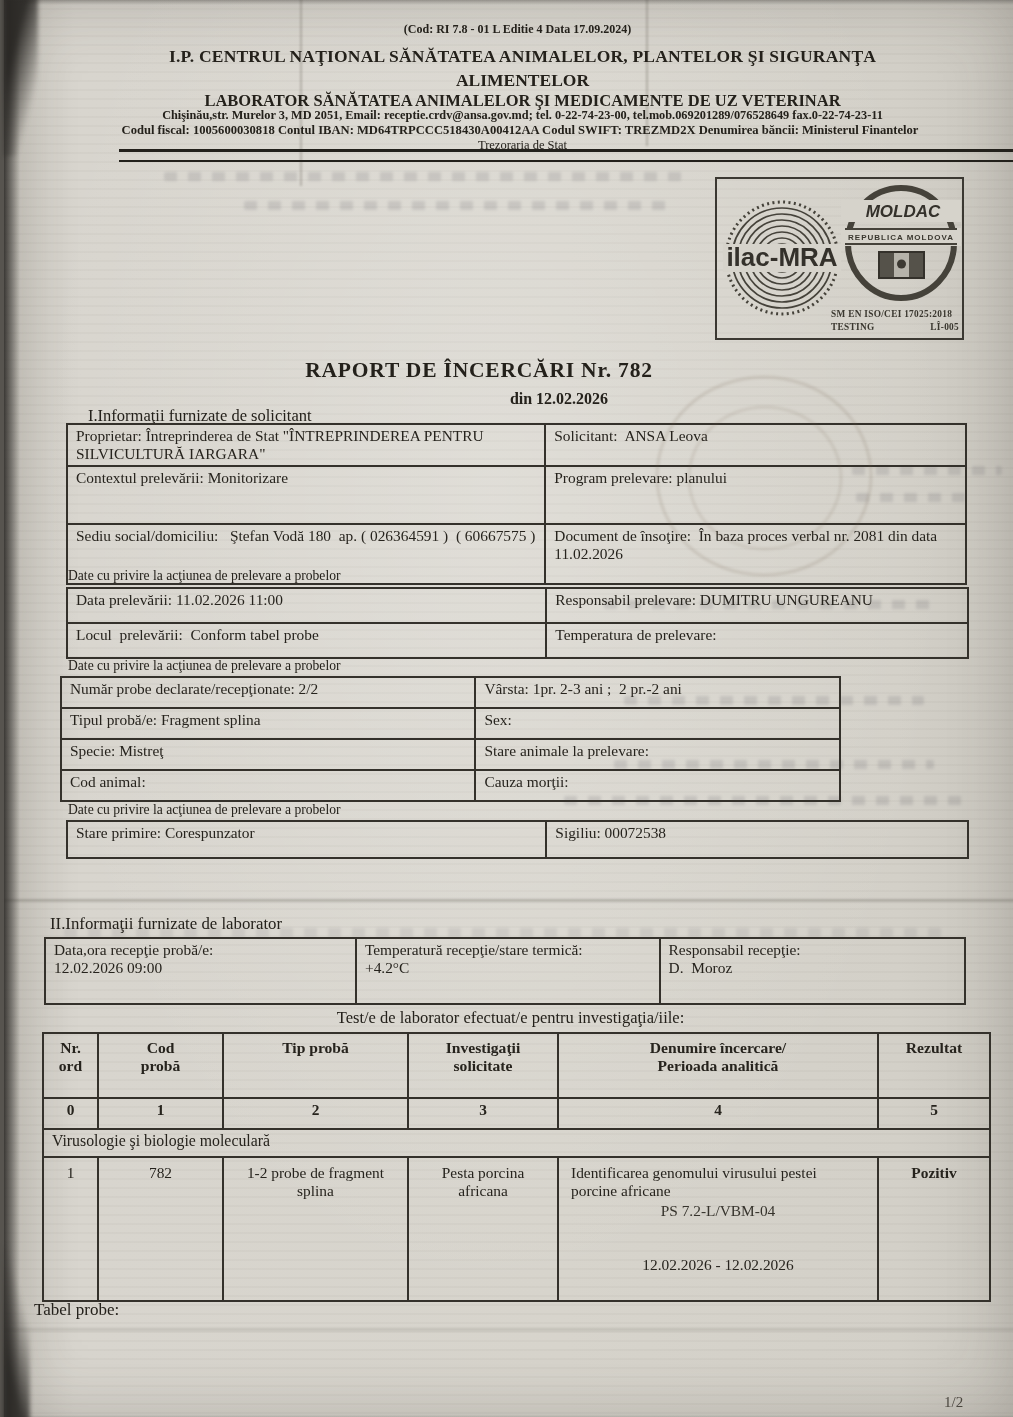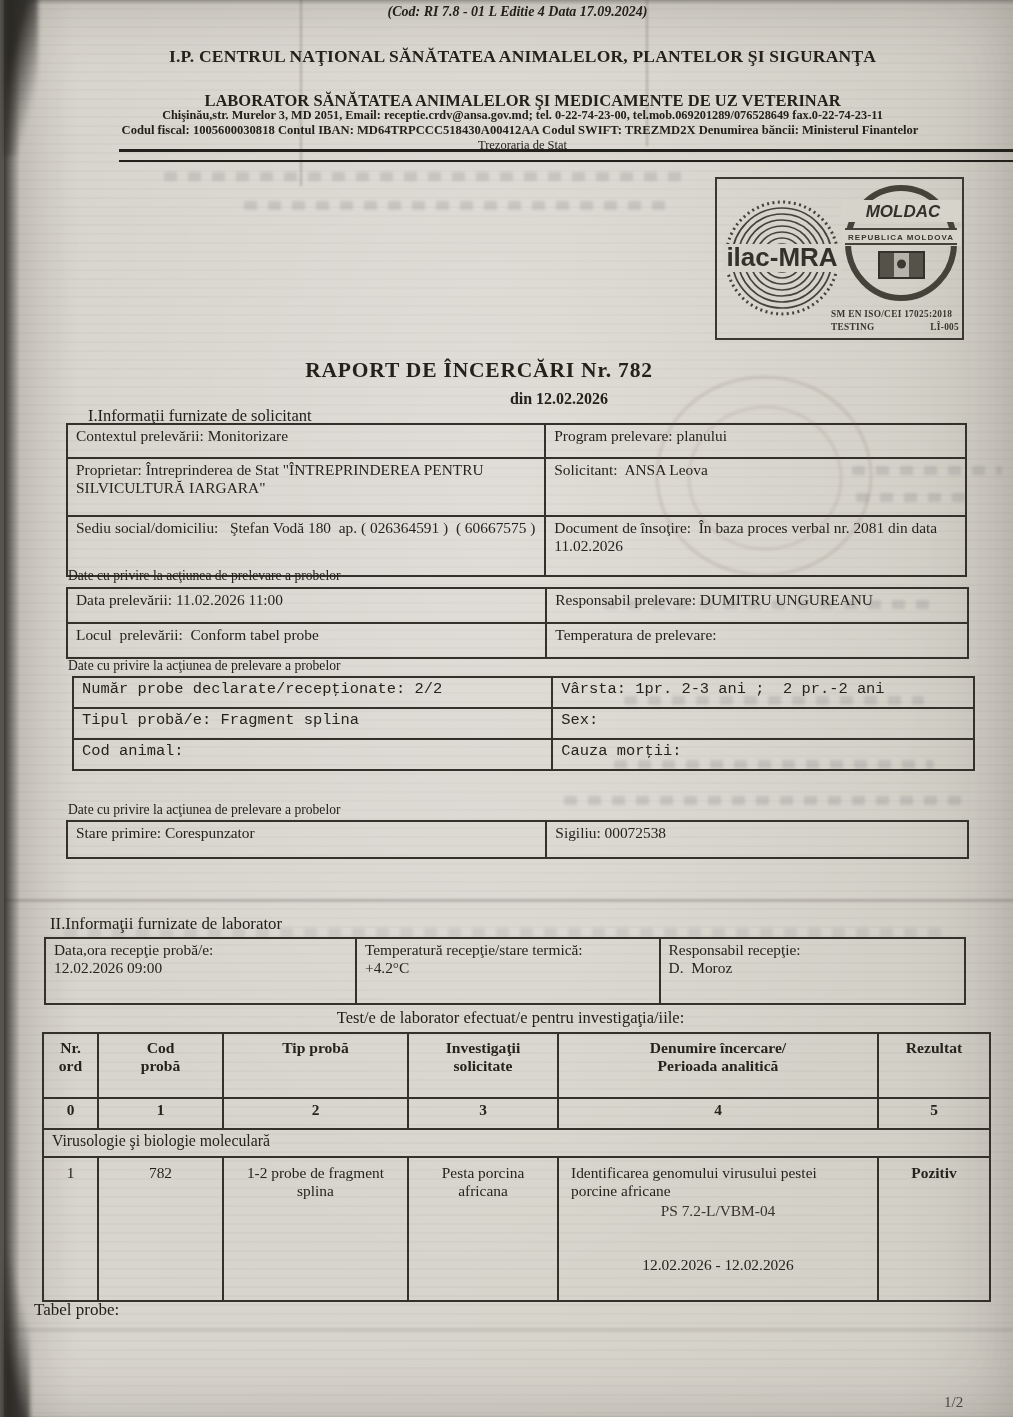--- a/index.html
+++ b/index.html
@@ -40,21 +40,21 @@
   .corner-bl{left:0;bottom:0;width:26px;height:180px;
     background:linear-gradient(75deg, rgba(40,38,35,0.9) 25%, rgba(40,38,35,0) 70%);filter:blur(2px);}
   .edge-top{left:0;top:0;right:0;height:9px;
     background:linear-gradient(180deg, rgba(44,42,39,0.55), rgba(44,42,39,0));}
   .edge-bottom{left:0;bottom:0;right:0;height:8px;
     background:linear-gradient(0deg, rgba(44,42,39,0.5), rgba(44,42,39,0));}
   
   .content{position:absolute;inset:0;color:#24211b;}
   .content .abs{position:absolute;}
   .ctr{text-align:center;}
-  .hdr-cod{top:8px;left:40px;right:30px;font-size:14px;font-weight:bold;font-style:italic;}
+  .hdr-cod{top:26px;left:40px;right:30px;font-size:12px;font-weight:bold;}
   .hdr-org1{top:50px;left:40px;right:20px;font-size:17.5px;font-weight:bold;letter-spacing:.2px;}
   .hdr-org2{top:74px;left:40px;right:20px;font-size:17.5px;font-weight:bold;}
   .hdr-lab{top:95px;left:40px;right:20px;font-size:16.5px;font-weight:bold;}
   .hdr-addr{top:112px;left:30px;right:10px;font-size:12.3px;font-weight:bold;}
   .hdr-fisc{top:127px;left:25px;right:10px;font-size:12.6px;font-weight:bold;}
   .hdr-trez{top:142px;left:40px;right:20px;font-size:12.5px;font-weight:normal;}
   .hdr-rule{top:153px;left:115px;right:-8px;height:8px;
     border-top:3px solid #23211c;border-bottom:2px solid #23211c;}
   
   .acc-box{top:181px;left:711px;width:249px;height:163px;
@@ -78,21 +78,21 @@
   table.t{position:absolute;border-collapse:collapse;table-layout:fixed;
     font-size:15.4px;color:#26231d;}
   table.t td{border:2px solid #34312b;padding:2px 8px;vertical-align:top;}
   table.t td span, table.t td div{white-space:pre-wrap;}
   .t1{left:62px;top:427px;width:901px;}
   .t1 tr:nth-child(1) td{height:28px;}
   .t1 tr:nth-child(2) td{height:52px;}
   .t1 tr:nth-child(3) td{height:54px;}
   .t2{left:62px;top:591px;width:903px;}
   .t2 td{height:29px;}
-  .t3{left:68px;top:680px;width:903px;font-family:Liberation Mono, monospace;}
+  .t3{left:56px;top:680px;width:781px;}
   .t3 td{height:25px;}
   .t4{left:62px;top:824px;width:903px;padding-left:35px;}
   .t4 td{height:31px;}
   .t5{left:40px;top:941px;width:922px;}
   .t5 td{height:60px;}
   
   .tr-res{left:38px;top:1036px;width:947px;border-radius:32px;}
   .tr-res td{text-align:center;}
   .tr-res .hrow td{font-weight:bold;font-size:15.6px;padding-top:5px;height:56px;}
   .tr-res .nrow td{font-weight:bold;height:25px;}
@@ -119,20 +119,21 @@
   <div class="art bleed" style="left:610px;top:764px;width:320px;"></div>
   <div class="art bleed" style="left:560px;top:800px;width:400px;"></div>
   <div class="art crease" style="top:903px;"></div>
   <div class="art crease" style="top:1332px;opacity:.6;"></div>
   <div class="art bleed" style="left:60px;top:932px;width:880px;opacity:.22;"></div>
 
   <div class="content">
 
     <div class="abs hdr-cod ctr">(Cod: RI 7.8 - 01 L Editie 4 Data 17.09.2024)</div>
     <div class="abs hdr-org1 ctr">I.P. CENTRUL  NAŢIONAL SĂNĂTATEA ANIMALELOR, PLANTELOR ŞI  SIGURANŢA</div>
+    <div class="abs hdr-org2 ctr">ALIMENTELOR</div>
     <div class="abs hdr-lab ctr">LABORATOR SĂNĂTATEA ANIMALELOR ŞI MEDICAMENTE DE UZ VETERINAR</div>
     <div class="abs hdr-addr ctr">Chişinău,str. Murelor 3, MD 2051, Email: receptie.crdv@ansa.gov.md; tel. 0-22-74-23-00, tel.mob.069201289/076528649 fax.0-22-74-23-11</div>
     <div class="abs hdr-fisc ctr">Codul fiscal: 1005600030818 Contul IBAN: MD64TRPCCC518430A00412AA Codul SWIFT: TREZMD2X Denumirea băncii: Ministerul Finantelor</div>
     <div class="abs hdr-trez ctr">Trezoraria de Stat</div>
     <div class="abs hdr-rule"></div>
 
     <div class="abs acc-box">
       <div class="acc-left">
         <svg width="118" height="148" viewBox="0 0 118 148">
           <g stroke="#45423a" fill="none" stroke-width="1.7">
@@ -182,28 +183,28 @@
 
     <div class="abs sec-h1">I.Informaţii furnizate de solicitant</div>
 
     <table class="t t1">
       <colgroup>
           <col style="width:53.2%">
           <col style="width:46.8%">
         </colgroup>
       <tbody>
           <tr>
+        <td><span>Proprietar: Întreprinderea de Stat "ÎNTREPRINDEREA PENTRU SILVICULTURĂ IARGARA"</span></td>
+        <td><span>Solicitant:  ANSA Leova</span></td>
+      </tr>
+      <tr>
         <td><span>Contextul prelevării: Monitorizare</span></td>
         <td><span>Program prelevare: planului</span></td>
       </tr>
       <tr>
-        <td><span>Proprietar: Întreprinderea de Stat "ÎNTREPRINDEREA PENTRU SILVICULTURĂ IARGARA"</span></td>
-        <td><span>Solicitant:  ANSA Leova</span></td>
-      </tr>
-      <tr>
         <td><span>Sediu social/domiciliu:   Ştefan Vodă 180  ap. ( 026364591 )  ( 60667575 )</span></td>
         <td><span>Document de însoţire:  În baza proces verbal nr. 2081 din data 11.02.2026</span></td>
       </tr>
     </tbody>
       </table>
 
     <div class="abs sub-lbl lbl1">Date cu privire la acţiunea de prelevare a probelor</div>
 
     <table class="t t2">
       <colgroup>
@@ -230,20 +231,24 @@
           <col style="width:46.8%">
         </colgroup>
       <tbody>
           <tr>
         <td><span>Număr probe declarate/recepţionate: 2/2</span></td>
         <td><span>Vârsta: 1pr. 2-3 ani ;  2 pr.-2 ani</span></td>
       </tr>
       <tr>
         <td><span>Tipul probă/e: Fragment splina</span></td>
         <td><span>Sex:</span></td>
+      </tr>
+      <tr>
+        <td><span>Specie: Mistreţ</span></td>
+        <td><span>Stare animale la prelevare:</span></td>
       </tr>
       <tr>
         <td><span>Cod animal:</span></td>
         <td><span>Cauza morţii:</span></td>
       </tr>
     </tbody>
       </table>
 
     <div class="abs sub-lbl lbl3">Date cu privire la acţiunea de prelevare a probelor</div>
 

